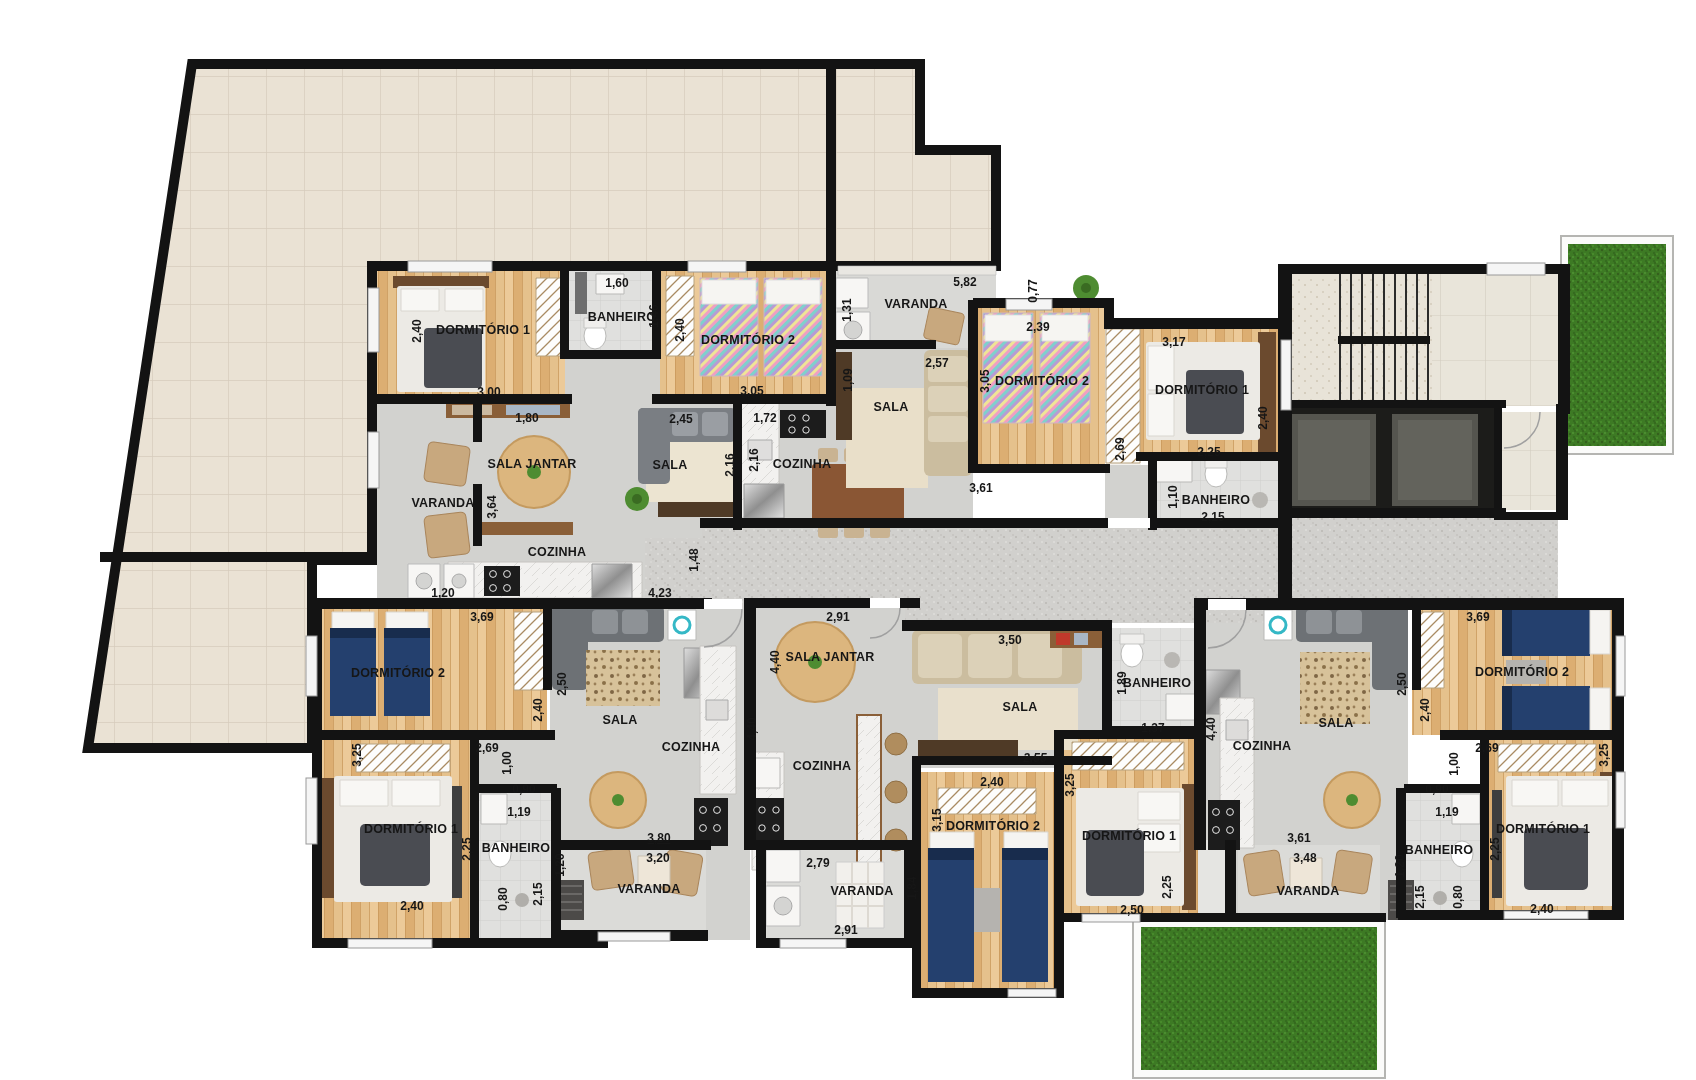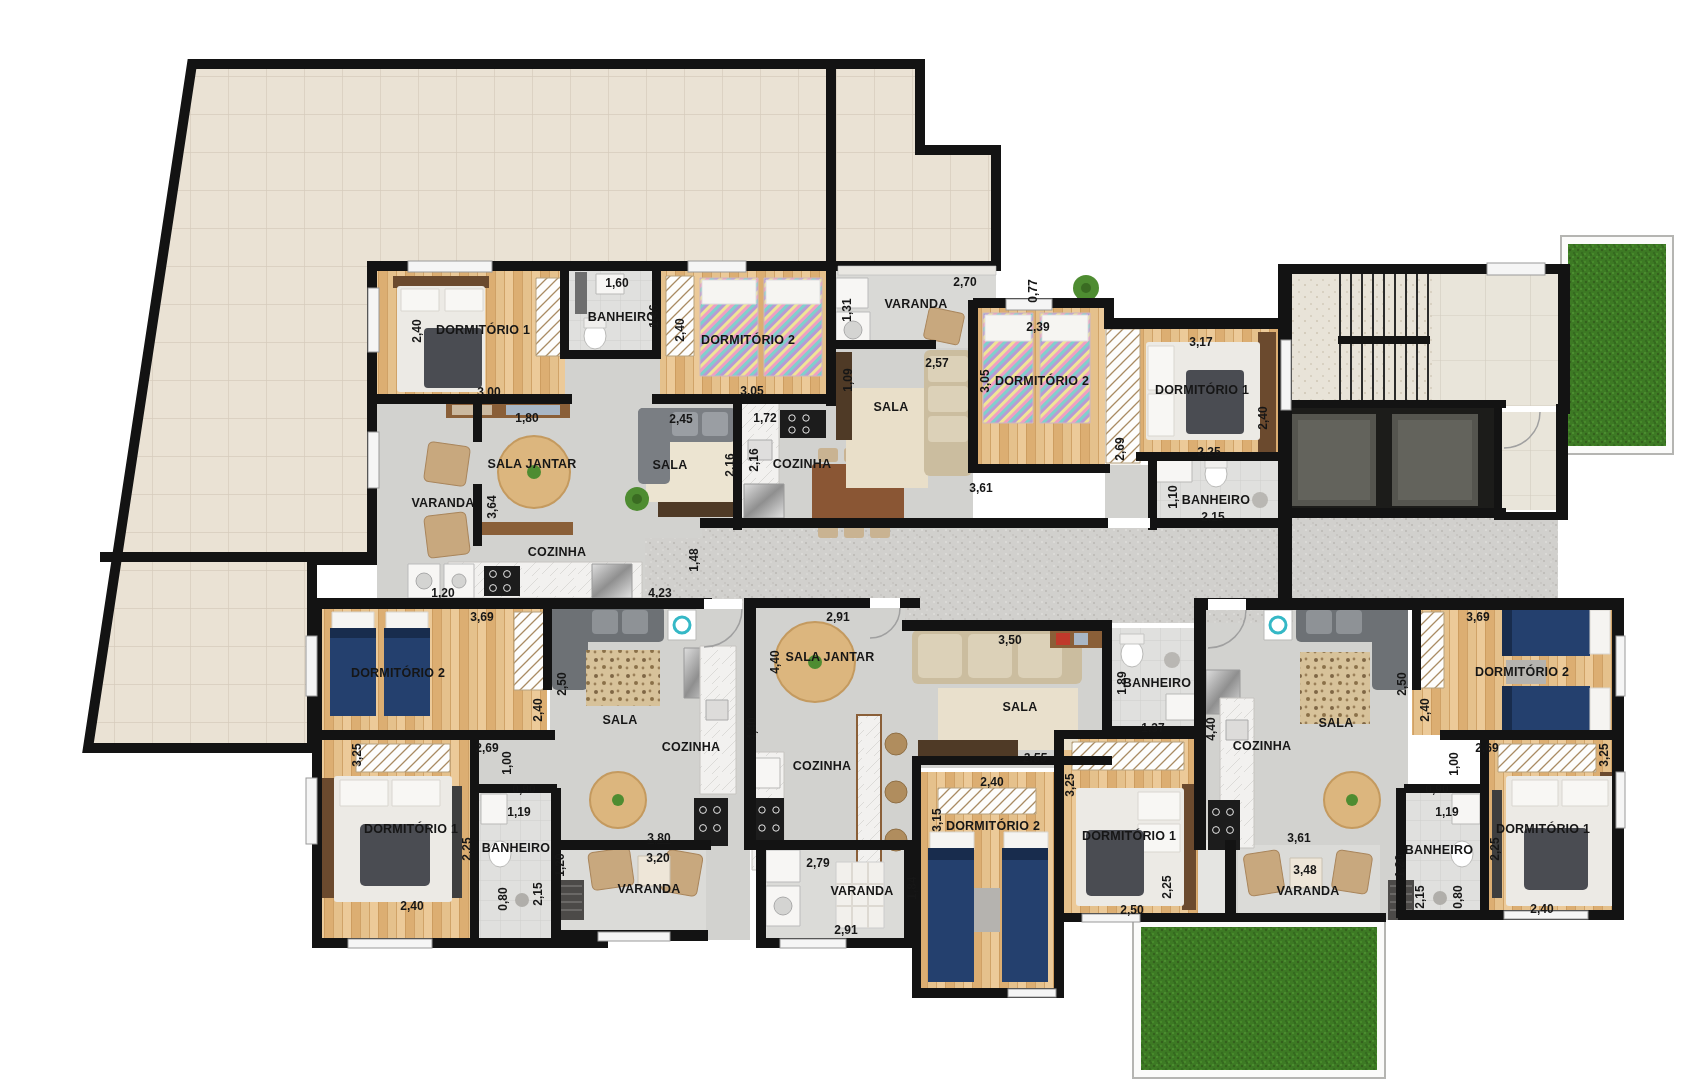--- a/index.html
+++ b/index.html
@@ -528,30 +528,30 @@
       <span class="lbl dim" style="left: 765px; top: 418px;">1,72</span>
       <span class="lbl dim vert" style="left: 754px; top: 460px;">2,16</span>
       <span class="lbl dim" style="left: 443px; top: 593px;">1,20</span>
       <span class="lbl dim" style="left: 660px; top: 593px;">4,23</span>
       <span class="lbl dim vert" style="left: 694px; top: 560px;">1,48</span>
       <span class="lbl room" style="left: 916px; top: 304px;">VARANDA</span>
       <span class="lbl room" style="left: 891px; top: 407px;">SALA</span>
       <span class="lbl room" style="left: 1042px; top: 381px;">DORMITÓRIO 2</span>
       <span class="lbl room" style="left: 1202px; top: 390px;">DORMITÓRIO 1</span>
       <span class="lbl room" style="left: 1216px; top: 500px;">BANHEIRO</span>
-      <span class="lbl dim" style="left: 965px; top: 282px;">2,70</span>
+      <span class="lbl dim" style="left: 965px; top: 282px;">5,82</span>
       <span class="lbl dim vert" style="left: 847px; top: 310px;">1,31</span>
       <span class="lbl dim vert" style="left: 1033px; top: 291px;">0,77</span>
       <span class="lbl dim" style="left: 897px; top: 363px; margin-left: 40px;">2,57</span>
       <span class="lbl dim vert" style="left: 848px; top: 380px;">1,09</span>
       <span class="lbl dim" style="left: 1038px; top: 327px;">2,39</span>
       <span class="lbl dim vert" style="left: 985px; top: 381px;">3,05</span>
       <span class="lbl dim" style="left: 981px; top: 488px;">3,61</span>
       <span class="lbl dim vert" style="left: 1120px; top: 449px;">2,69</span>
-      <span class="lbl dim" style="left: 1201px; top: 342px;">3,17</span>
+      <span class="lbl dim" style="left: 1174px; top: 342px;">3,17</span>
       <span class="lbl dim vert" style="left: 1263px; top: 418px;">2,40</span>
       <span class="lbl dim" style="left: 1209px; top: 452px;">2,25</span>
       <span class="lbl dim vert" style="left: 1173px; top: 497px;">1,10</span>
       <span class="lbl dim" style="left: 1213px; top: 517px;">2,15</span>
       <span class="lbl room" style="left: 398px; top: 673px;">DORMITÓRIO 2</span>
       <span class="lbl room" style="left: 620px; top: 720px;">SALA</span>
       <span class="lbl room" style="left: 691px; top: 747px;">COZINHA</span>
       <span class="lbl room" style="left: 411px; top: 829px;">DORMITÓRIO 1</span>
       <span class="lbl room" style="left: 516px; top: 848px;">BANHEIRO</span>
       <span class="lbl room" style="left: 649px; top: 889px;">VARANDA</span>
@@ -606,15 +606,15 @@
       <span class="lbl dim" style="left: 1437px; top: 789px;">0,90</span>
       <span class="lbl dim" style="left: 1447px; top: 812px;">1,19</span>
       <span class="lbl dim vert" style="left: 1604px; top: 755px;">3,25</span>
       <span class="lbl dim vert" style="left: 1495px; top: 849px;">2,25</span>
       <span class="lbl dim" style="left: 1542px; top: 909px;">2,40</span>
       <span class="lbl dim vert" style="left: 1400px; top: 866px;">1,20</span>
       <span class="lbl dim vert" style="left: 1420px; top: 897px;">2,15</span>
       <span class="lbl dim vert" style="left: 1458px; top: 897px;">0,80</span>
       <span class="lbl dim vert" style="left: 1211px; top: 729px;">4,40</span>
       <span class="lbl dim" style="left: 1299px; top: 838px;">3,61</span>
-      <span class="lbl dim" style="left: 1305px; top: 858px; margin-top: 12px;">3,48</span>
+      <span class="lbl dim" style="left: 1305px; top: 858px;">3,48</span>
     </div>
 </div>
 
 </body></html>

